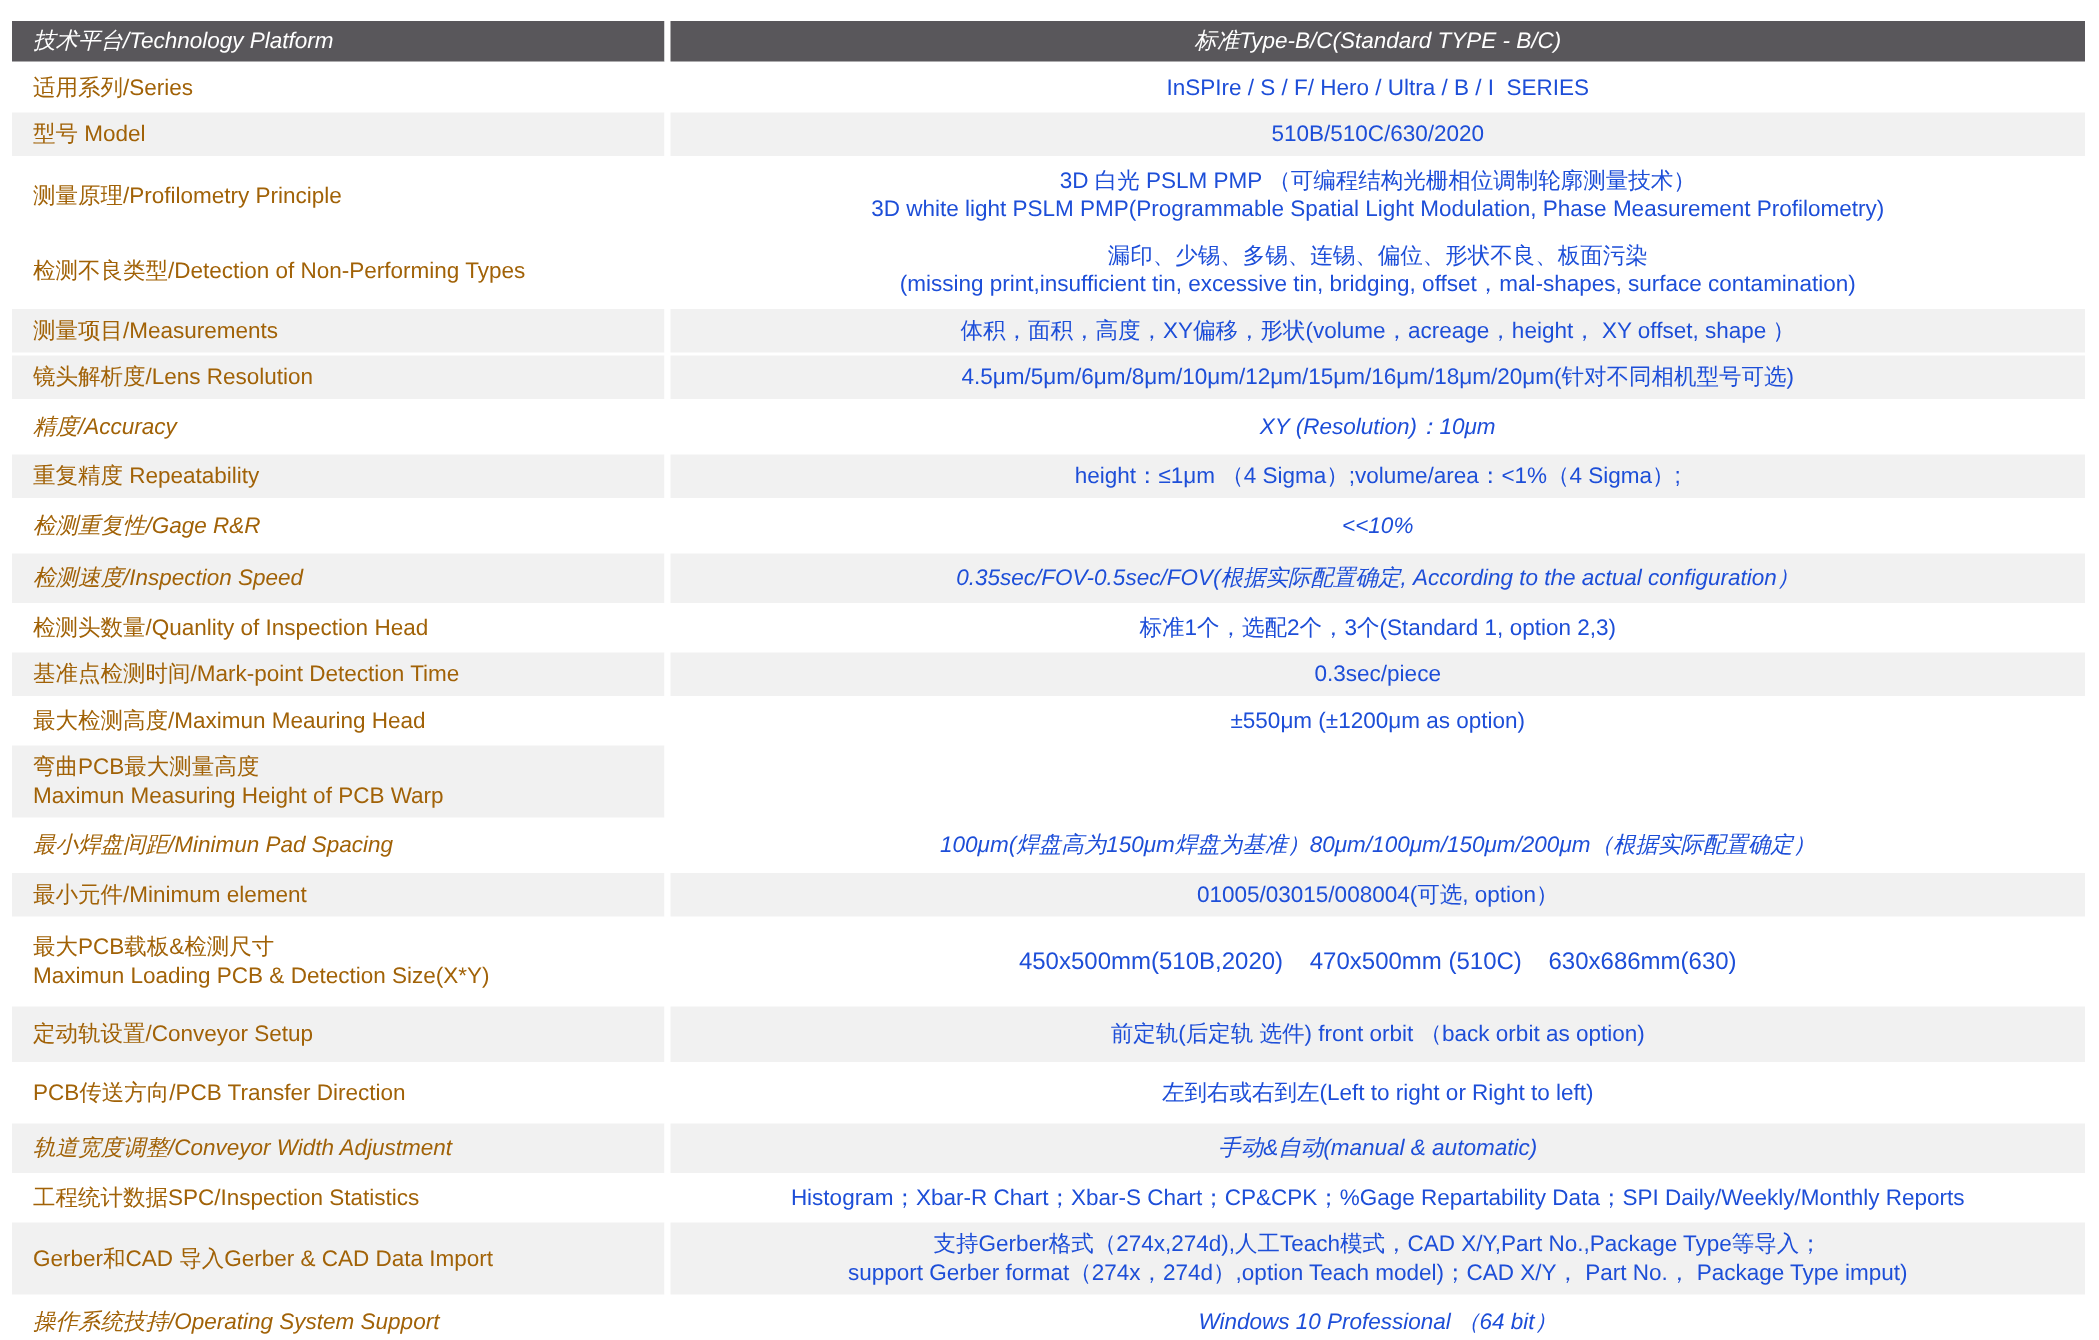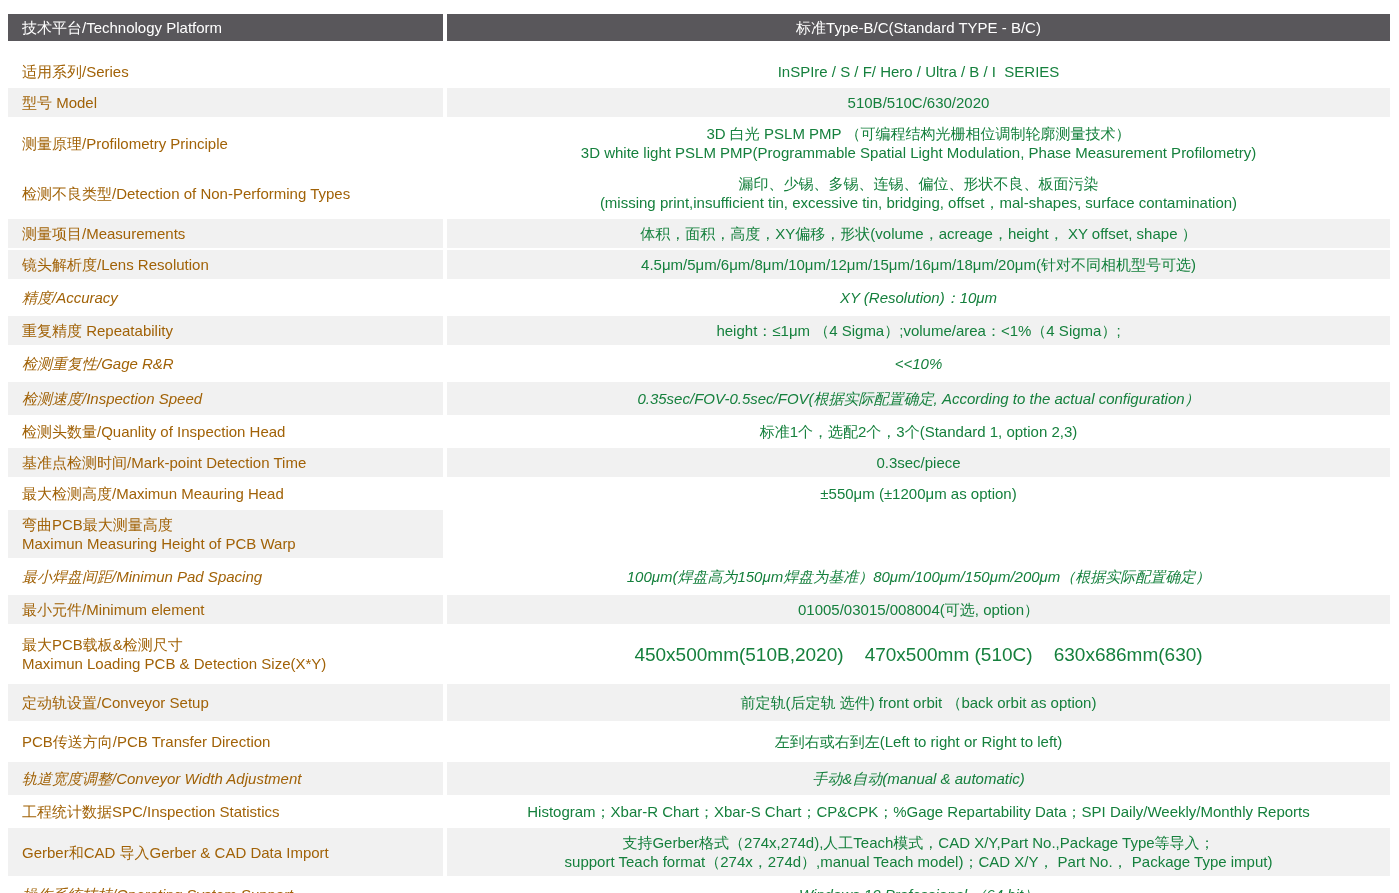--- a/index.html
+++ b/index.html
@@ -35,33 +35,33 @@
     background: #ffffff;
   }
   .cell.right {
     flex: 1;
     padding: 5px 16px;
     display: flex;
     align-items: center;
     justify-content: center;
     text-align: center;
     white-space: pre-wrap;
-    color: #15803d;
+    color: #1d4ed8;
   }
   .row.alt .cell { background: #f1f1f1; }
-  .row.header-row { margin-bottom: 16px; }
+  .row.header-row { margin-bottom: 3px; font-style: italic; }
   .row.header-row .cell {
     background: #59575b;
     color: #ffffff;
     padding-top: 4px;
     padding-bottom: 4px;
   }
   .row.roomy .cell { padding-top: 9px; padding-bottom: 9px; }
   .row.airy .cell { padding-top: 7px; padding-bottom: 7px; font-style: italic; }
-  .row .cell.small-value { font-size: 19px; }
+  .row .cell.small-value { font-size: 16px; }
 </style>
 </head>
 <body>
 
 <div class="spec-table">
 
   <div class="row header-row">
     <div class="cell left">技术平台/Technology Platform</div>
     <div class="gap"></div>
     <div class="cell right">标准Type-B/C(Standard TYPE - B/C)</div>
@@ -193,21 +193,21 @@
   <div class="row">
     <div class="cell left">工程统计数据SPC/Inspection Statistics</div>
     <div class="gap"></div>
     <div class="cell right">Histogram；Xbar-R Chart；Xbar-S Chart；CP&amp;CPK；%Gage Repartability Data；SPI Daily/Weekly/Monthly Reports</div>
   </div>
 
   <div class="row alt">
     <div class="cell left">Gerber和CAD 导入Gerber &amp; CAD Data Import</div>
     <div class="gap"></div>
     <div class="cell right">支持Gerber格式（274x,274d),人工Teach模式，CAD X/Y,Part No.,Package Type等导入；
-support Teach format（274x，274d）,manual Teach model)；CAD X/Y， Part No.， Package Type imput)</div>
+support Gerber format（274x，274d）,option Teach model)；CAD X/Y， Part No.， Package Type imput)</div>
   </div>
 
   <div class="row airy">
     <div class="cell left">操作系统技持/Operating System Support</div>
     <div class="gap"></div>
     <div class="cell right">Windows 10 Professional （64 bit）</div>
   </div>
 
 </div>
 

